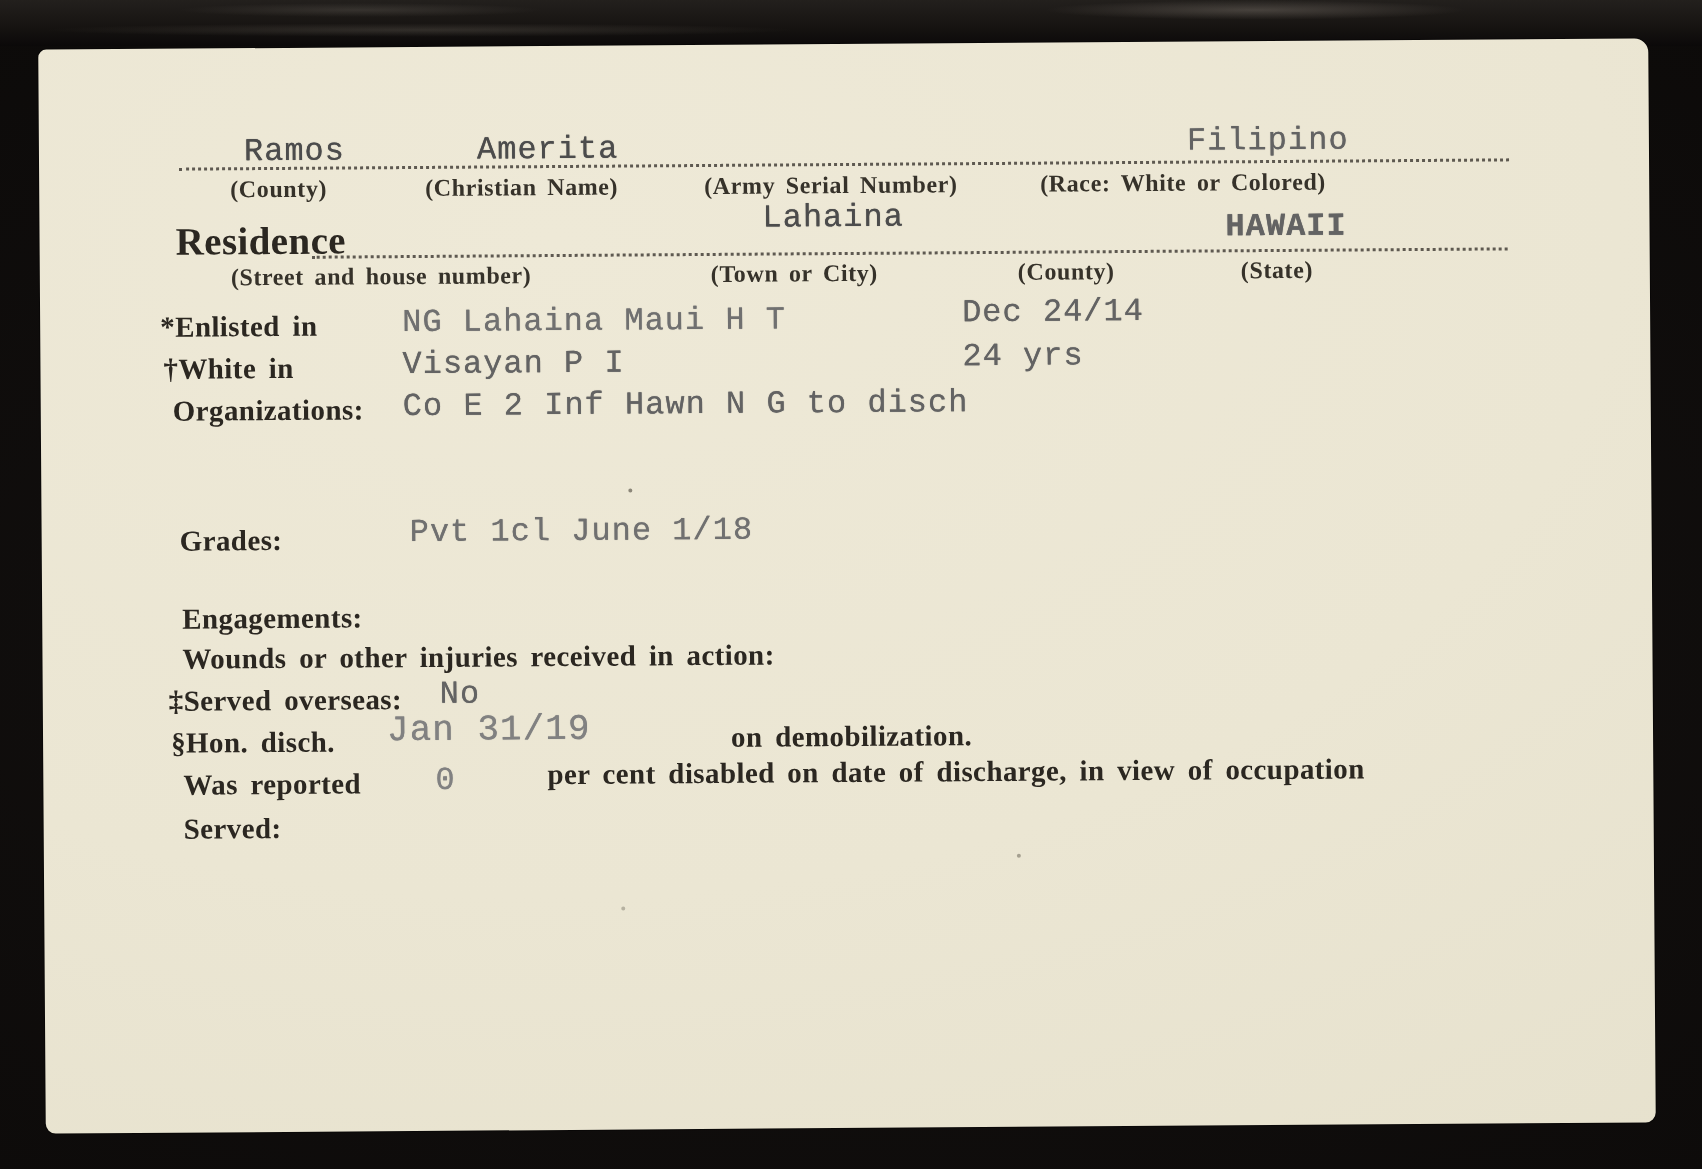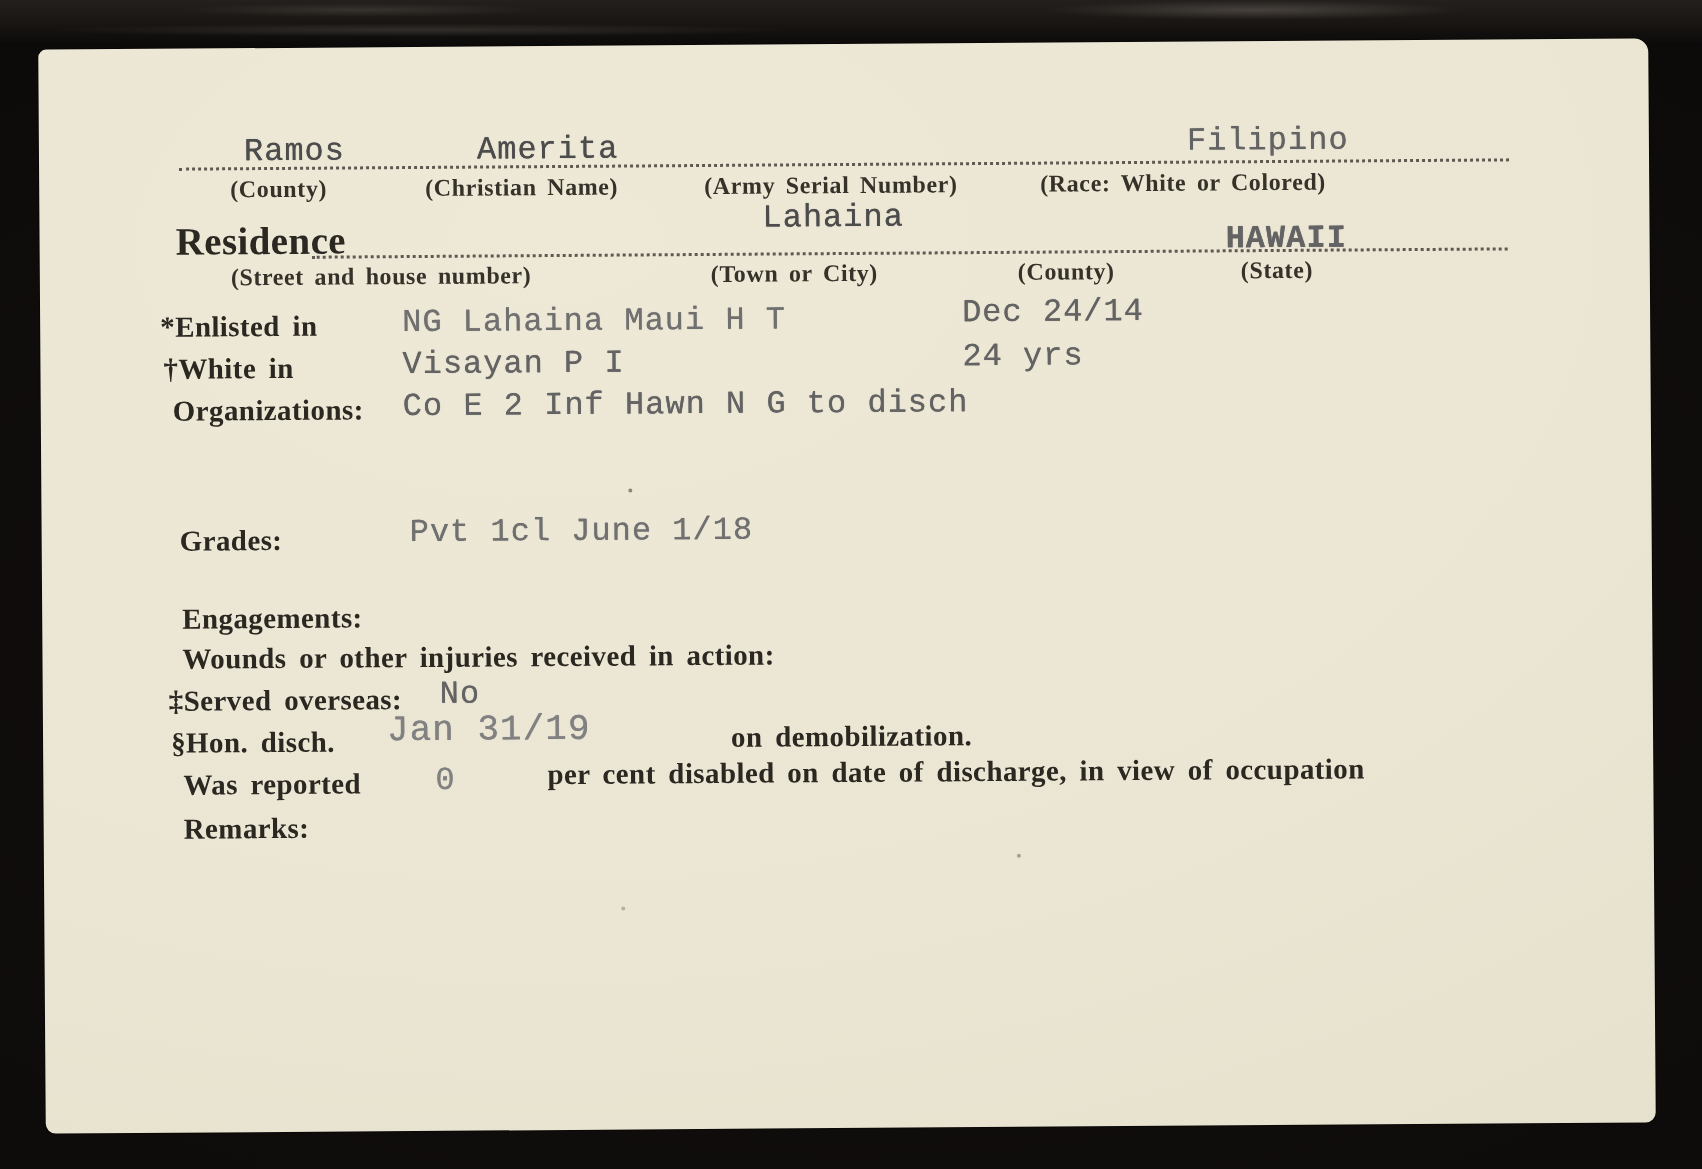--- a/index.html
+++ b/index.html
@@ -72,21 +72,21 @@
     <span class="plabel" style="left:191px;top:128px">(County)</span>
     <span class="plabel" style="left:386px;top:128px">(Christian Name)</span>
     <span class="plabel" style="left:665px;top:128px">(Army Serial Number)</span>
     <span class="plabel" style="left:1001px;top:128px">(Race: White or Colored)</span>
 
     <span class="printed" style="left:136px;top:177px;font-size:39px">Residence</span>
     <div class="dotted" style="left:272px;top:208px;width:1196px"></div>
     <span class="typed t2" style="left:300px;top:174px"></span>
     <span class="typed t1" style="left:723px;top:156px">Lahaina</span>
     <span class="typed t2" style="left:940px;top:174px"></span>
-    <span class="typed t2 tb" style="left:1186px;top:180px">HAWAII</span>
+    <span class="typed t2 tb" style="left:1186px;top:168px">HAWAII</span>
 
     <span class="plabel" style="left:191px;top:216px">(Street and house number)</span>
     <span class="plabel" style="left:671px;top:216px">(Town or City)</span>
     <span class="plabel" style="left:978px;top:216px">(County)</span>
     <span class="plabel" style="left:1201px;top:216px">(State)</span>
 
     <span class="printed" style="left:120px;top:262px">*Enlisted in</span>
     <span class="typed t3" style="left:362px;top:258px">NG Lahaina Maui H T</span>
     <span class="typed t2" style="left:922px;top:252px">Dec 24/14</span>
 
@@ -107,19 +107,19 @@
     <span class="typed t2" style="left:397px;top:630px">No</span>
 
     <span class="printed" style="left:128px;top:678px">§Hon. disch.</span>
     <span class="typed t4" style="left:344px;top:666px;font-size:36px">Jan 31/19</span>
     <span class="printed" style="left:688px;top:676px">on demobilization.</span>
 
     <span class="printed" style="left:140px;top:720px">Was reported</span>
     <span class="typed t4" style="left:392px;top:716px">0</span>
     <span class="printed" style="left:504px;top:712px">per cent disabled on date of discharge, in view of occupation</span>
 
-    <span class="printed" style="left:140px;top:764px">Remarks:</span>
+    <span class="printed" style="left:140px;top:764px">Served:</span>
 
     <div class="speck" style="left:587px;top:443px"></div>
     <div class="speck" style="left:973px;top:811px;opacity:.4"></div>
     <div class="speck" style="left:577px;top:861px;opacity:.3"></div>
   </div>
 </div>
 
 </body></html>

